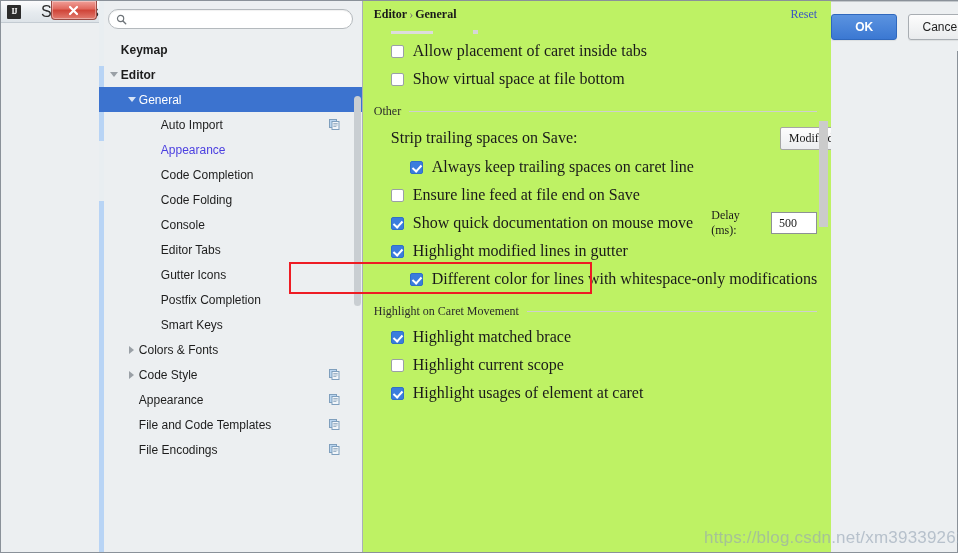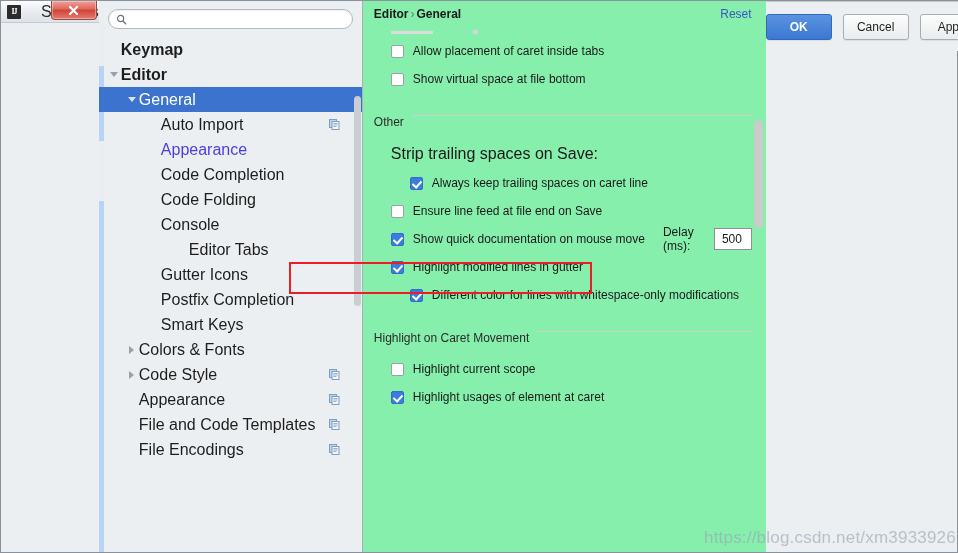--- a/index.html
+++ b/index.html
@@ -107,43 +107,44 @@
   }
   .arrow .tri-down {
     width:0;height:0;border-left:4px solid transparent;border-right:4px solid transparent;
     border-top:5px solid #9aa0a6;
   }
   .arrow .tri-right {
     width:0;height:0;border-top:4px solid transparent;border-bottom:4px solid transparent;
     border-left:5px solid #9aa0a6;
   }
   .tree-row.selected .arrow .tri-down { border-top-color:#d8e4f6; }
-  .tree-label { font-size:16px; color:#1d1d1d; }
+  .tree-label { font-size:12px; color:#1d1d1d; }
   .tree-label.bold { font-weight:bold; }
   .tree-label.modified { color:#4b3fe0; }
   .copy-ico { position:absolute; right:22px; width:11px; height:11px; }
 
   #tree-scroll {
     position:absolute; right:1px; top:95px;
     width:7px; height:210px;
     background:#c9ced2; border-radius:4px;
   }
   #sidebar-leftstripe {
     position:absolute; left:0; top:0; bottom:0; width:5px;
     background:#b8d4f5;
   }
   #sidebar-leftstripe .seg {
     position:absolute; left:0; width:5px; background:#e9eef1;
   }
 
   
   #main {
     flex:1 1 auto; position:relative;
-    background:#86efac;
+    background:#bef264;
     overflow:hidden;
+    font-family:Liberation Serif, serif;
   }
   #breadcrumb-row {
     height:26px; display:flex; align-items:center;
     padding:0 14px 0 11px;
     justify-content:space-between;
   }
   #breadcrumb { font-size:12px; font-weight:bold; color:#1a1a1a; }
   #breadcrumb .sep { color:#777; font-weight:normal; padding:0 2px; }
   #reset-link { font-size:12px; color:#3a57c4; cursor:pointer;margin-left:8px; }
 
@@ -176,25 +177,25 @@
     background:#3b7ddd;
     border-color:#2f6fc9;
   }
   .cb.checked::after {
     content:"";
     position:absolute; left:3.5px; top:1px;
     width:4px; height:7px;
     border:solid #fff; border-width:0 2px 2px 0;
     transform: rotate(42deg);
   }
-  .cb-label { font-size:12px; color:#1a1a1a; white-space:nowrap; }
+  .cb-label { font-size:16px; color:#1a1a1a; white-space:nowrap; }
 
   .section {
-    display:flex; align-items:flex-start;
-    height:24px; margin-top:22px;
+    display:flex; align-items:center;
+    height:24px; margin-top:6px;
   }
   .section-title { font-size:12px; color:#2b2b2b; padding-right:8px; white-space:nowrap; }
   .section-rule { flex:1; height:1px; background:#cfcfcf; }
 
   .field-row {
     height:30px; display:flex; align-items:center;
     padding-left:17px;
   }
   .field-label { font-size:16px; color:#1a1a1a; }
 
@@ -350,21 +351,21 @@
             <div class="tree-label">Code Completion</div>
           </div>
           <div class="tree-row" style="padding-left: 48px;">
             <div class="arrow"></div>
             <div class="tree-label">Code Folding</div>
           </div>
           <div class="tree-row" style="padding-left: 48px;">
             <div class="arrow"></div>
             <div class="tree-label">Console</div>
           </div>
-          <div class="tree-row" style="padding-left: 76px;">
+          <div class="tree-row" style="padding-left: 48px;">
             <div class="arrow"></div>
             <div class="tree-label">Editor Tabs</div>
           </div>
           <div class="tree-row" style="padding-left: 48px;">
             <div class="arrow"></div>
             <div class="tree-label">Gutter Icons</div>
           </div>
           <div class="tree-row" style="padding-left: 48px;">
             <div class="arrow"></div>
             <div class="tree-label">Postfix Completion</div>
@@ -488,20 +489,24 @@
           <div class="cb checked"></div>
           <div class="cb-label">Different color for lines with whitespace-only modifications</div>
         </div>
 
         <div class="section">
           <div class="section-title">Highlight on Caret Movement</div>
           <div class="section-rule"></div>
         </div>
 
         <div class="cb-row indent1">
+          <div class="cb checked"></div>
+          <div class="cb-label">Highlight matched brace</div>
+        </div>
+        <div class="cb-row indent1">
           <div class="cb"></div>
           <div class="cb-label">Highlight current scope</div>
         </div>
         <div class="cb-row indent1">
           <div class="cb checked"></div>
           <div class="cb-label">Highlight usages of element at caret</div>
         </div>
 
       </div>
 

